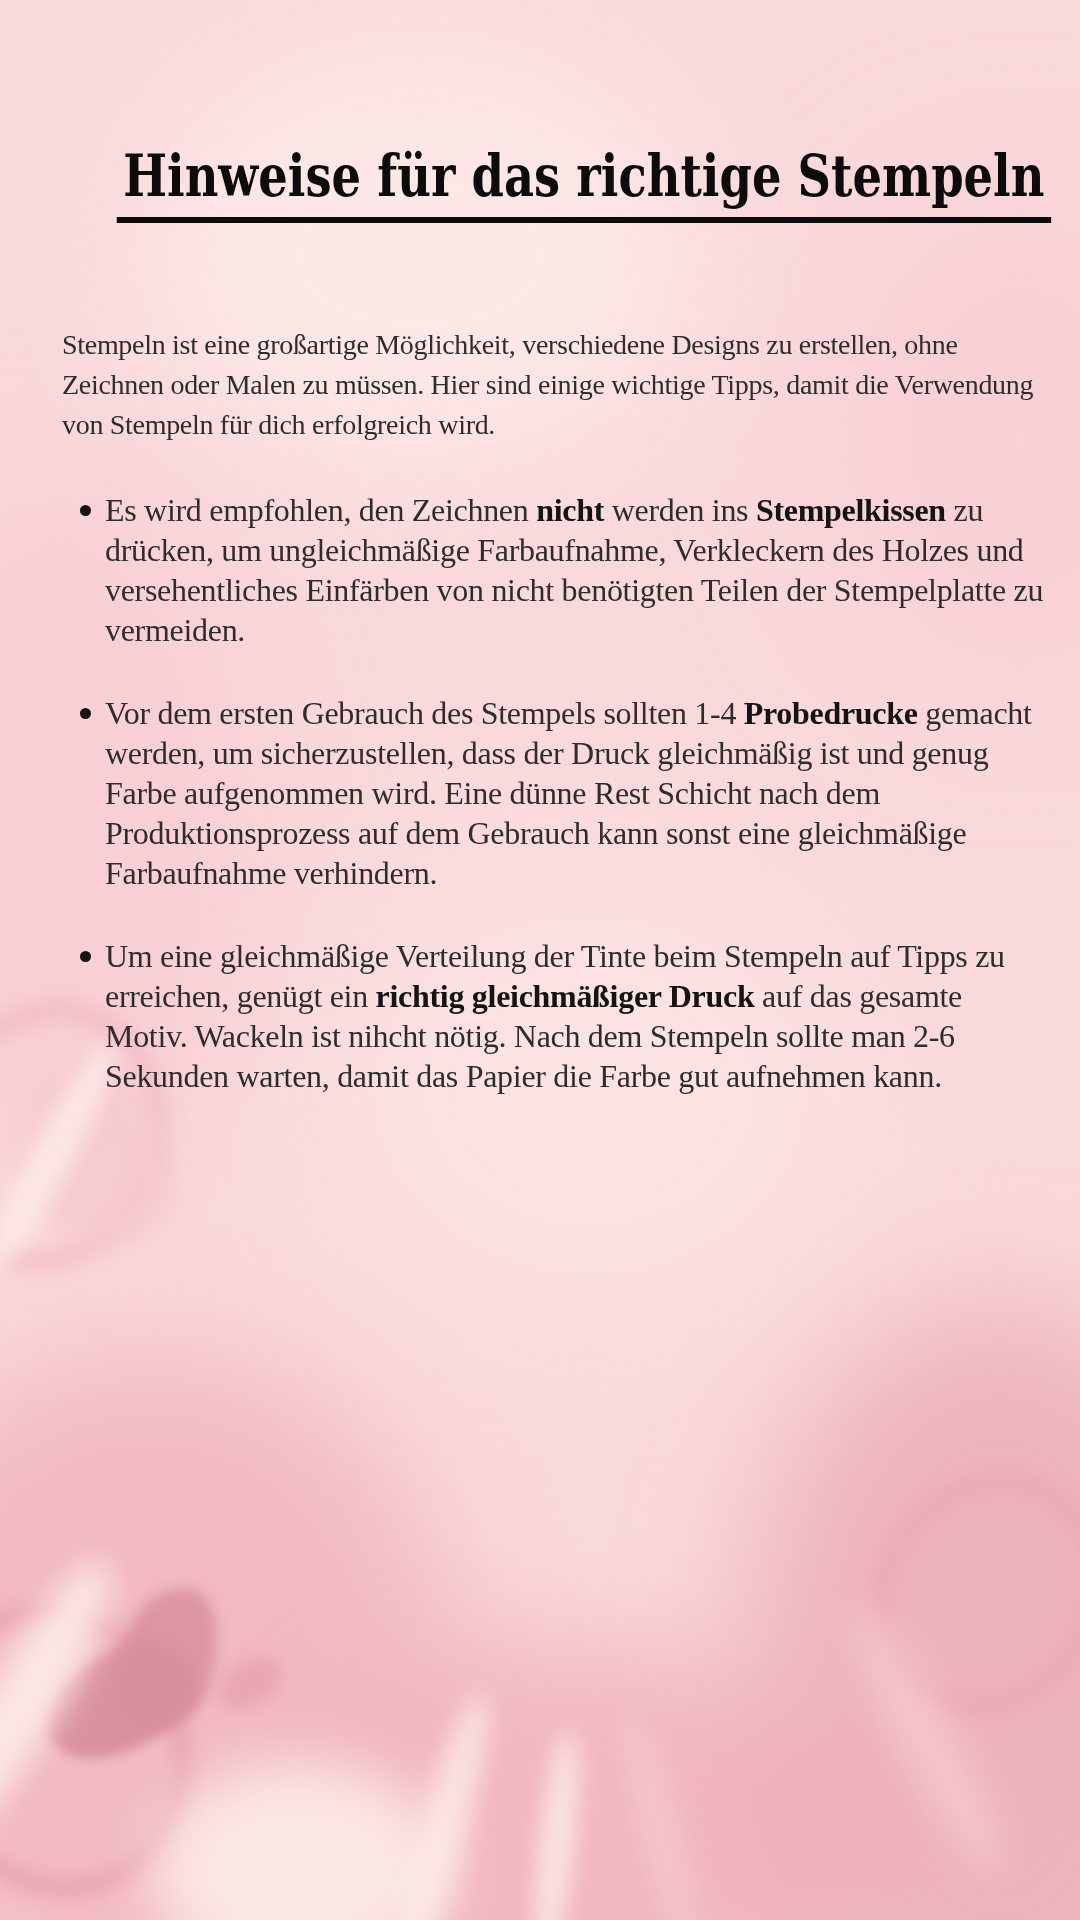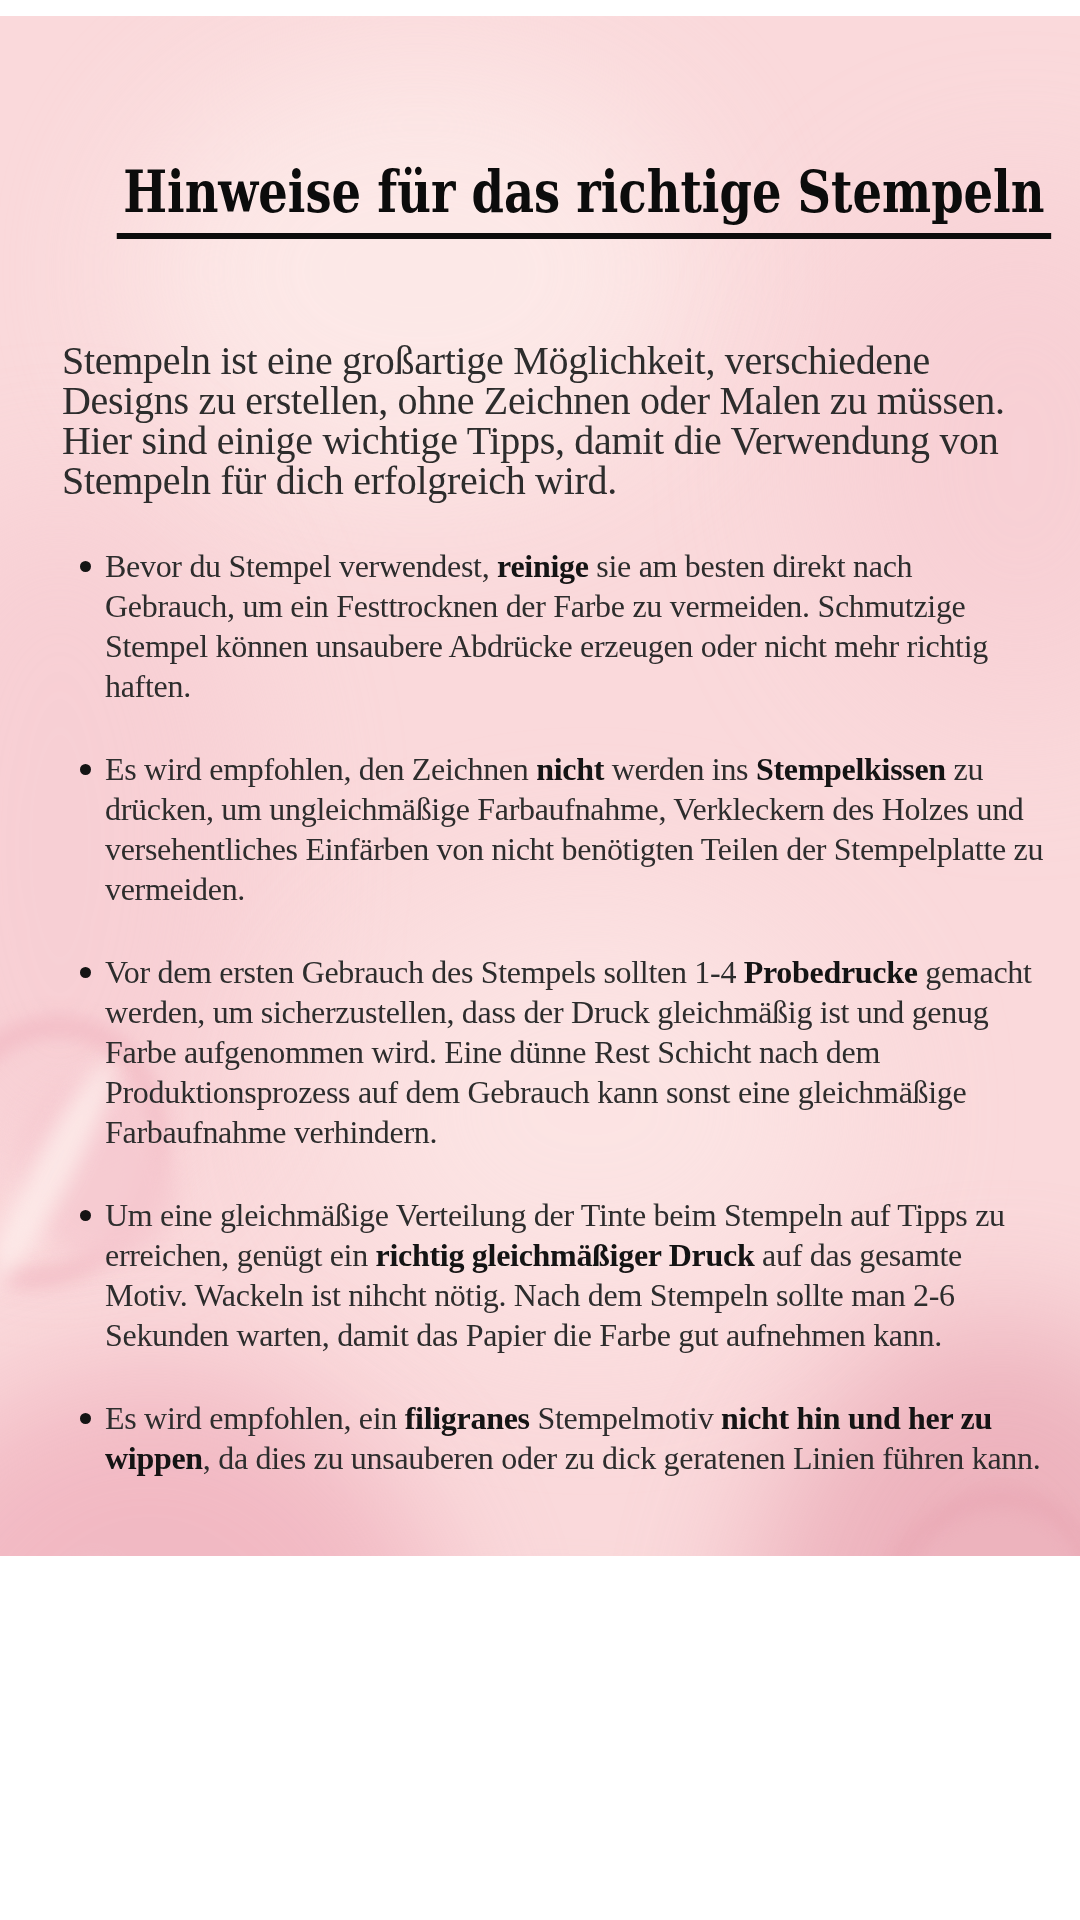--- a/index.html
+++ b/index.html
@@ -1,24 +1,23 @@
 <!DOCTYPE html>
 <html style="--bg-base: #fad9db; --cream: #fdecea; --pink-light: #f6c9d0; --pink-mid: #f0b2be; --pink-deep: #e8a3b1; --pink-dark: #d98fa0; --ink: #2d2d2d; --ink-strong: #141414; --title-ink: #0c0c0c;"><head>
 <meta charset="utf-8">
 <style>
   html, body { margin: 0; padding: 0; }
   body { font-family: "Liberation Serif", serif; }
 
   .page {
     position: relative;
     width: 1080px;
-    height: 1540px;
+    height: 1920px;
     overflow: hidden;
     background: var(--bg-base, #fad9db);
-    margin-top: 16px;
   }
 
   
   .bg { position: absolute; inset: 0; z-index: 1; }
   .bg div { position: absolute; }
 
   .blob { border-radius: 50%; }
   .b1 { left: 140px; top: 40px;   width: 560px; height: 430px; background: var(--cream);      filter: blur(70px); opacity: .8;  }
   .b2 { left: 820px; top: 180px;  width: 400px; height: 520px; background: var(--pink-light); filter: blur(80px); opacity: .55; }
   .b3 { left: -140px; top: 470px; width: 400px; height: 720px; background: var(--pink-light); filter: blur(70px); opacity: .6;  }
@@ -65,21 +64,21 @@
     color: var(--title-ink, #0c0c0c);
     white-space: nowrap;
     border-bottom: 6px solid var(--title-ink, #0c0c0c);
     padding: 0 8px 7px;
     transform: scaleX(0.80);
     transform-origin: center bottom;
   }
 
   .intro {
     margin: 63px 0 0 0;
-    font-size: 40px;
+    font-size: 28px;
     line-height: 40px;
     letter-spacing: -0.3px;
   }
 
   ul.tips {
     list-style: none;
     margin: 45px 0 0 0;
     padding: 0;
     font-size: 32px;
     line-height: 40px;
@@ -129,21 +128,19 @@
   </div>
 
   <div class="content">
     <div class="title-wrap">
       <h1 class="page-title">Hinweise für das richtige Stempeln</h1>
     </div>
 
     <p class="intro">Stempeln ist eine großartige Möglichkeit, verschiedene Designs zu erstellen, ohne Zeichnen oder Malen zu müssen. Hier sind einige wichtige Tipps, damit die Verwendung von Stempeln für dich erfolgreich wird.</p>
 
     <ul class="tips">
-        <li><span>Bevor du Stempel verwendest, </span><span class="b">reinige</span><span> sie am besten direkt nach Gebrauch, um ein Festtrocknen der Farbe zu vermeiden. Schmutzige Stempel können unsaubere Abdrücke erzeugen oder nicht mehr richtig haften.</span></li>
         <li><span>Es wird empfohlen, den Zeichnen </span><span class="b">nicht</span><span> werden ins </span><span class="b">Stempelkissen</span><span> zu drücken, um ungleichmäßige Farbaufnahme, Verkleckern des Holzes und versehentliches Einfärben von nicht benötigten Teilen der Stempelplatte zu vermeiden.</span></li>
         <li><span>Vor dem ersten Gebrauch des Stempels sollten 1-4 </span><span class="b">Probedrucke</span><span> gemacht werden, um sicherzustellen, dass der Druck gleichmäßig ist und genug Farbe aufgenommen wird. Eine dünne Rest Schicht nach dem Produktionsprozess auf dem Gebrauch kann sonst eine gleichmäßige Farbaufnahme verhindern.</span></li>
         <li><span>Um eine gleichmäßige Verteilung der Tinte beim Stempeln auf Tipps zu erreichen, genügt ein </span><span class="b">richtig gleichmäßiger Druck</span><span> auf das gesamte Motiv. Wackeln ist nihcht nötig. Nach dem Stempeln sollte man 2-6 Sekunden warten, damit das Papier die Farbe gut aufnehmen kann.</span></li>
-        <li><span>Es wird empfohlen, ein </span><span class="b">filigranes</span><span> Stempelmotiv </span><span class="b">nicht hin und her zu wippen</span><span>, da dies zu unsauberen oder zu dick geratenen Linien führen kann.</span></li>
       </ul>
   </div>
 
 </div>
 
 </body></html>

